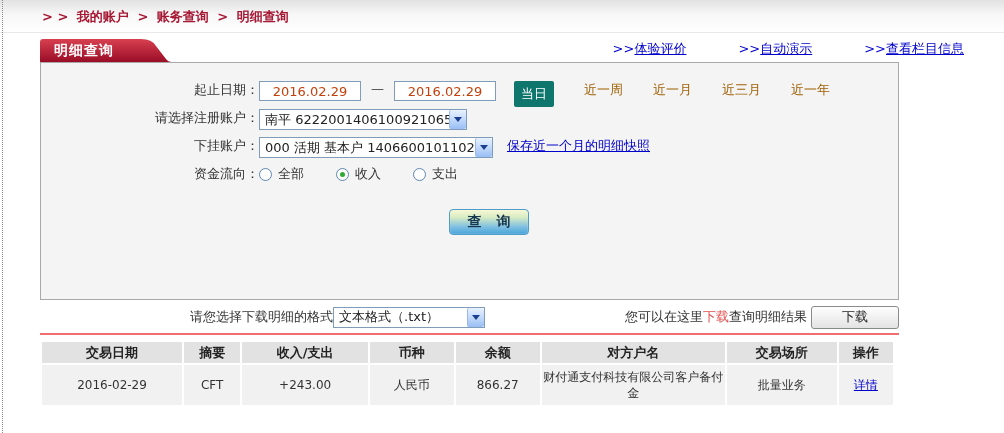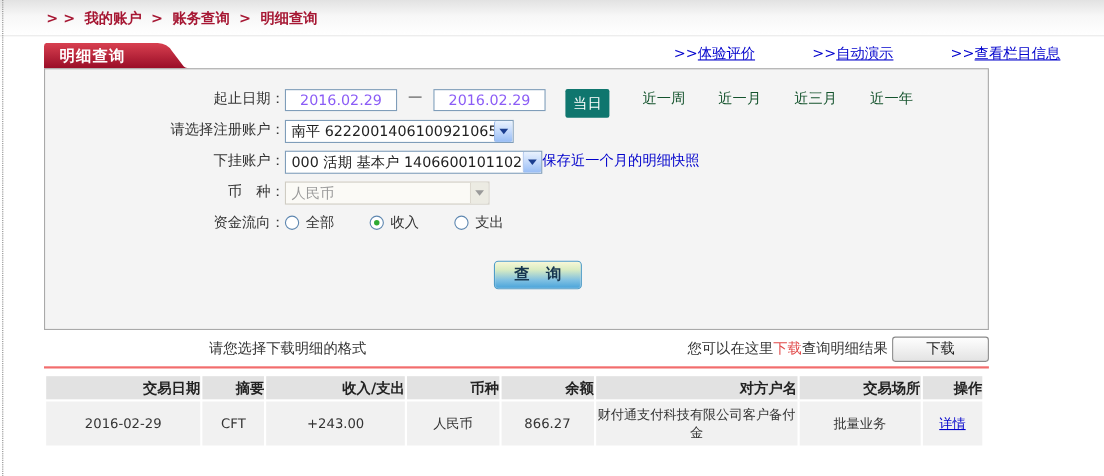--- a/index.html
+++ b/index.html
@@ -20,60 +20,60 @@
   .tab .tab-label { position:absolute; left:14px; top:3px; color:#fff; font-weight:bold; font-size:14px; letter-spacing:1px; }
   .head-links { margin-left:auto; display:flex; align-items:flex-end; font-size:13px; padding-bottom:4px; }
   .head-link { margin-left:52px; color:#0000cc; cursor:pointer; white-space:nowrap; }
   .head-link .lk { text-decoration:underline; }
 
   
   .panel { margin:0 0 0 40px; width:859px; height:238px; border:1px solid #a9a9a9; background:#f4f4f4; padding-top:18px; }
   .frow { display:flex; align-items:flex-start; height:28px; font-size:13px; }
   .flabel { width:218px; text-align:right; color:#333; flex:0 0 auto; }
 
-  .txt-input { width:102px; height:20px; border:1px solid #7f9db9; background:#fff; text-align:center; font-size:13px; font-family:inherit; color:#8b5cf6; }
+  .txt-input { width:102px; height:20px; border:1px solid #7f9db9; background:#fff; text-align:center; font-size:13px; font-family:inherit; color:#c2410c; }
   .dash { margin:0 10px; color:#444; }
 
   .day-btn { display:inline-block; margin-left:18px; background:#0f766e; color:#fff; font-size:13px; padding:4px 7px; border-radius:2px; cursor:pointer; }
-  .quick { margin-left:30px; color:#14532d; cursor:pointer; }
+  .quick { margin-left:30px; color:#a16207; cursor:pointer; }
 
   .sel { display:inline-flex; align-items:stretch; height:21px; border:1px solid #7f9db9; background:#fff; cursor:pointer; }
   .sel .val { display:flex; align-items:center; padding:0 5px; font-size:13px; color:#222; white-space:nowrap; overflow:hidden; flex:1; }
   .sel .arrow { width:17px; background:linear-gradient(180deg,#e9f2fe 0%,#c3d9fb 50%,#98bdf5 100%); border-left:1px solid #9ab8e8; border-radius:2px; display:flex; align-items:center; justify-content:center; flex:0 0 auto; }
   .sel .caret { width:0; height:0; border-left:4px solid transparent; border-right:4px solid transparent; border-top:5px solid #1b3e8f; }
   .sel.w-register { width:208px; }
   .sel.w-sub { width:234px; }
   .sel.w-currency { width:186px; border-color:#cfccc3; background:#fbfaf6; cursor:default; }
   .sel.w-currency .val { color:#9a9a9a; }
   .sel.w-currency .arrow { background:#ecebe3; border-left:1px solid #d8d4c9; }
   .sel.w-currency .caret { border-top-color:#9a9a9a; }
   .sel.w-format { width:152px; }
 
-  .snap-link { color:#0000cc; cursor:pointer; font-size:13px; }
+  .snap-link { margin-left:14px; color:#0000cc; text-decoration:underline; cursor:pointer; font-size:13px; }
 
   .radio-group { display:flex; align-items:center; }
   .radio-item { display:flex; align-items:center; margin-right:32px; cursor:pointer; }
   .radio { width:13px; height:13px; border-radius:50%; border:1px solid #5e87b0; background:#fff; position:relative; margin-right:6px; flex:0 0 auto; }
   .radio.checked::after { content:""; position:absolute; left:3px; top:3px; width:5px; height:5px; border-radius:50%; background:#2faa33; }
 
   .btn-row { text-align:center; margin-top:16px; }
   .query-btn { width:80px; height:26px; border:1px solid #4f9cc7; border-radius:4px; background:linear-gradient(180deg,#f7f7d6 0%,#d9ecc2 30%,#7fc0e2 70%,#4aa4da 100%); font-family:inherit; font-size:14px; font-weight:bold; color:#17364f; letter-spacing:5px; text-indent:5px; cursor:pointer; box-shadow:inset 0 0 1px #fff;margin-left:39px; }
 
   
   .dl-row { margin:4px 0 0 40px; width:859px; display:flex; align-items:center; height:26px; font-size:13px; }
   .dl-left { display:flex; align-items:center; margin-left:150px; }
   .dl-right { margin-left:auto; display:flex; align-items:center;justify-content:space-between; }
   .dl-red { color:#e14b4b; }
   .dl-btn { margin-left:4px; width:88px; height:23px; border:1px solid #8a8a8a; border-radius:3px; background:linear-gradient(180deg,#fefefe 0%,#e3e3e3 100%); font-family:inherit; font-size:13px; color:#222; cursor:pointer; }
 
   .red-divider { margin:3px 0 0 40px; width:859px; border-top:2px solid #f26d6d; }
 
   
   table.result { margin:5px 0 0 40px; width:855px; border-collapse:separate; border-spacing:2px 2px; font-size:12px; background:#fff; }
-  table.result th { background:#e2e2e2; font-weight:bold; font-size:13px; height:21px; text-align:right; color:#222; }
+  table.result th { background:#e2e2e2; font-weight:bold; font-size:13px; height:21px; text-align:center; color:#222; }
   table.result td { background:#f1f1f1; height:40px; text-align:center; color:#333; line-height:16px; }
   td.amount { color:#cc0000; }
   .detail-link { color:#0000cc; text-decoration:underline; cursor:pointer; }
   .col-date{width:142px;} .col-sum{width:57px;} .col-amt{width:127px;} .col-cur{width:85px;}
   .col-bal{width:85px;} .col-cpy{width:186px;} .col-ven{width:112px;} .col-act{width:55px;}
 </style>
 </head>
 <body>
 
 <div class="page">
@@ -136,29 +136,20 @@
       <span class="flabel">下挂账户：</span>
       <span class="sel w-sub">
         <span class="val">000 活期 基本户 1406600101102571848</span>
         <span class="arrow">
             <span class="caret"></span>
           </span>
       </span>
       <span class="snap-link">保存近一个月的明细快照</span>
     </div>
 
-    <div class="frow">
-      <span class="flabel">币　种：</span>
-      <span class="sel w-currency">
-        <span class="val">人民币</span>
-        <span class="arrow">
-            <span class="caret"></span>
-          </span>
-      </span>
-    </div>
 
     <div class="frow">
       <span class="flabel">资金流向：</span>
       <span class="radio-group">
         <span class="radio-item">
           <span class="radio"></span>
           <span>全部</span>
         </span>
         <span class="radio-item">
           <span class="radio checked"></span>
@@ -172,20 +163,26 @@
     </div>
 
     <div class="btn-row">
       <button class="query-btn">查 询</button>
     </div>
   </div>
 
   <div class="dl-row">
     <div class="dl-left">
       <span>请您选择下载明细的格式</span>
+      <span class="sel w-format">
+        <span class="val">文本格式（.txt）</span>
+        <span class="arrow">
+            <span class="caret"></span>
+          </span>
+      </span>
     </div>
     <div class="dl-right">
       <span>您可以在这里</span>
       <span class="dl-red">下载</span>
       <span>查询明细结果</span>
       <button class="dl-btn">下载</button>
     </div>
   </div>
 
   <div class="red-divider"></div>

